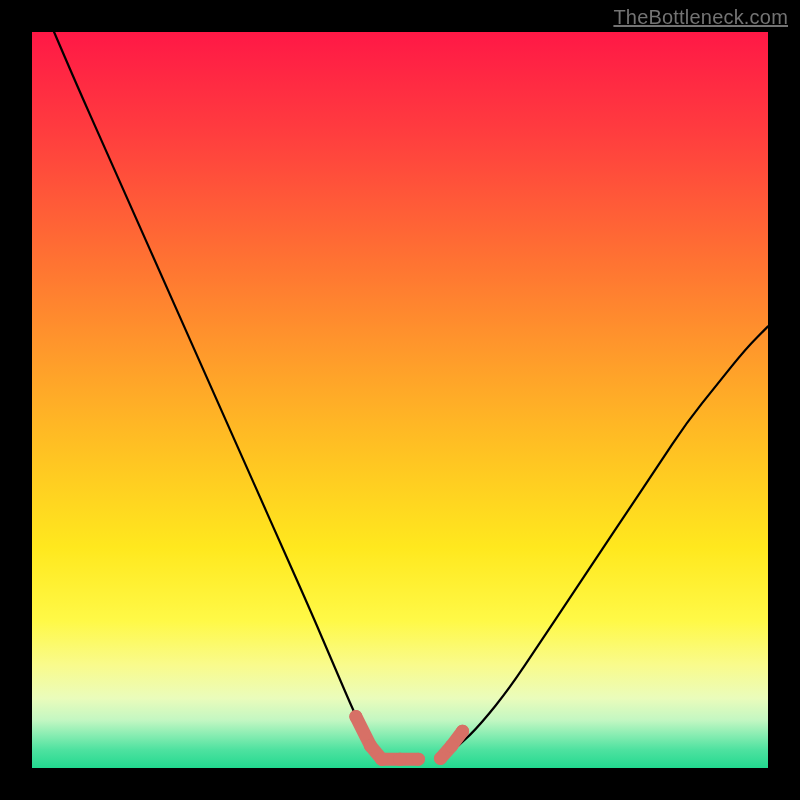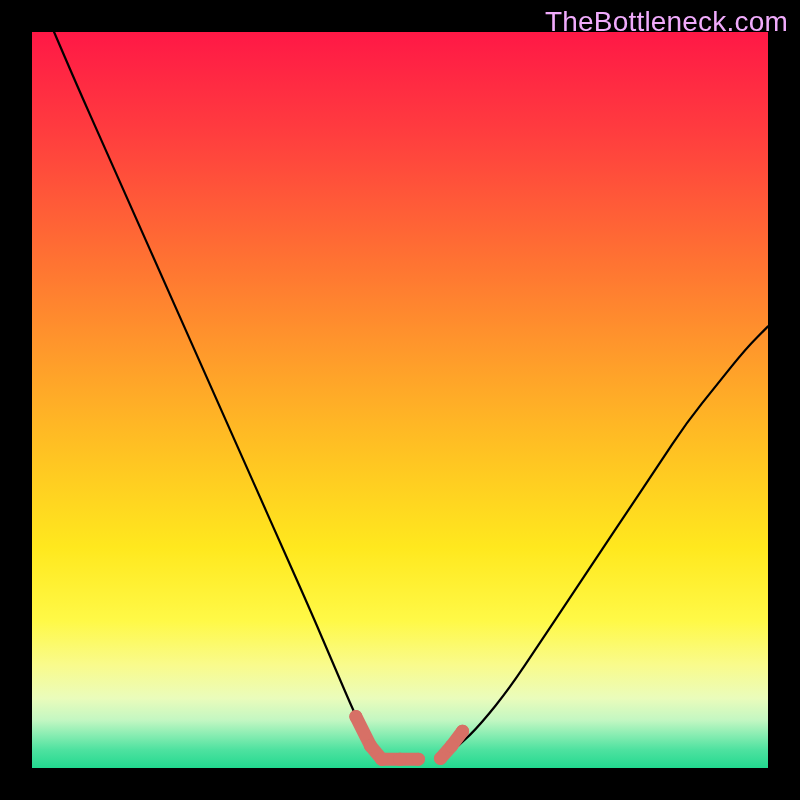--- a/index.html
+++ b/index.html
@@ -39,25 +39,26 @@
     position: absolute;
     left: 0;
     top: 0;
     width: 736px;
     height: 736px;
   }
   .watermark {
     position: absolute;
     top: 6px;
     right: 12px;
-    color: #f0abfc;
-    font-size: 28px;
+    color: #737373;
+    font-size: 20px;
     font-weight: 500;
     letter-spacing: 0.2px;
     user-select: none;
+    text-decoration: underline;
   }
 </style>
 </head>
 <body>
 
 <div class="frame">
 
   <div class="plot-area">
 
     <svg class="gradient-bg" viewBox="0 0 736 736" preserveAspectRatio="none">

